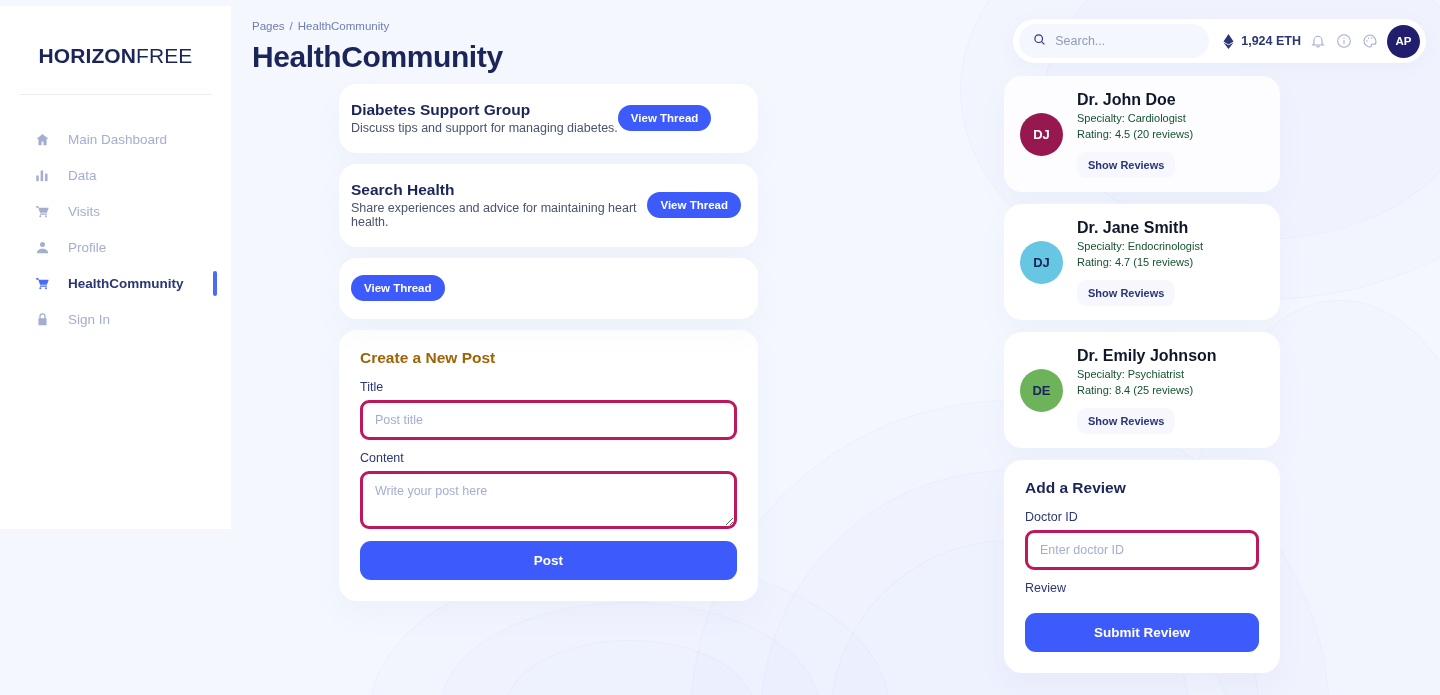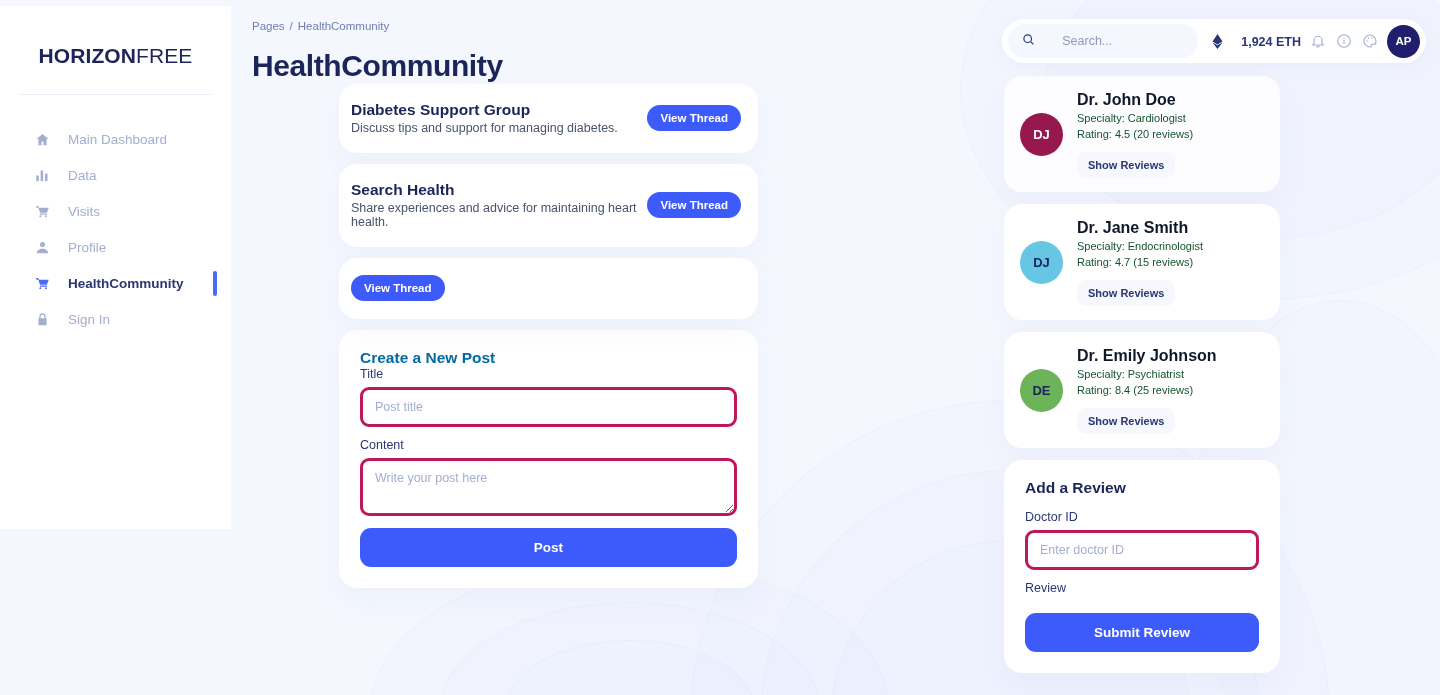--- a/index.html
+++ b/index.html
@@ -105,34 +105,34 @@
     background: #ffffff;
     border-radius: 30px;
     height: 44px;
     padding: 0 6px 0 6px;
     z-index: 6;
     box-shadow: 0 4px 18px rgba(112,144,176,0.06);
   }
   .searchbox {
     display: flex;
     align-items: center;
-    gap: 27px;
+    gap: 9px;
     background: #f4f7fe;
     border-radius: 24px;
     height: 34px;
     width: 190px;
     padding: 0 14px;
     cursor: text;
   }
   .searchbox svg { width: 13px; height: 13px; fill: none; stroke: #2b3674; stroke-width: 2.2; flex: none; }
   .searchbox .sp { font-size: 12.5px; color: #8f9bba; }
   .eth {
     display: flex;
-    align-items: flex-end;
-    gap: 18px;
+    align-items: center;
+    gap: 7px;
     margin-left: 14px;
     margin-right: 4px;
   }
   .eth .diamond {
     width: 11px; height: 15px;
     display:flex;align-items:center;justify-content:center;
   }
   .eth .diamond svg { width: 11px; height: 15px; fill: #2b3674; }
   .eth .amt { font-size: 12.5px; font-weight: bold; color: #2b3674; white-space: nowrap; }
   .topicon {
@@ -152,21 +152,21 @@
     margin-left: 4px;
     cursor: pointer;
   }
 
   
   .page-head {
     position: absolute;
     left: 252px; top: 20px;
     z-index: 2;
   }
-  .crumb { font-size: 11.5px; color: #707eae; margin-bottom: 17px; }
+  .crumb { font-size: 11.5px; color: #707eae; margin-bottom: 8px; }
   .crumb .sep { margin: 0 5px; }
   .crumb a { color: #707eae; text-decoration: none; }
   .page-title {
     font-size: 30px;
     font-weight: bold;
     color: #1b2559;
     letter-spacing: -0.4px;
   }
 
   
@@ -176,21 +176,20 @@
     width: 419px;
     z-index: 2;
   }
   .thread-card {
     background: #fff;
     border-radius: 18px;
     padding: 17px 17px 18px 12px;
     margin-bottom: 11px;
     display: flex;
     align-items: center;
-    justify-content: space-between;
     box-shadow: 0 14px 28px rgba(112,144,176,0.05);
     position: relative;
   }
   .thread-txt { padding-left: 0; }
   .thread-title {
     font-size: 15.5px;
     font-weight: bold;
     color: #1b2559;
     margin-bottom: 2px;
   }
@@ -217,21 +216,22 @@
   .post-card {
     background: #fff;
     border-radius: 18px;
     padding: 19px 21px 21px 21px;
     margin-top: 11px;
     box-shadow: 0 14px 28px rgba(112,144,176,0.05);
   }
   .post-card h3 {
     font-size: 15.5px;
     font-weight: bold;
-    color: #0369a1;
+    color: #a16207;
+    margin-bottom: 13px;
   }
   .fld-label {
     font-size: 12.5px;
     color: #2b3674;
     display: block;
     margin-bottom: 6px;
   }
   .inp {
     width: 100%;
     border: 3px solid #be185d;

